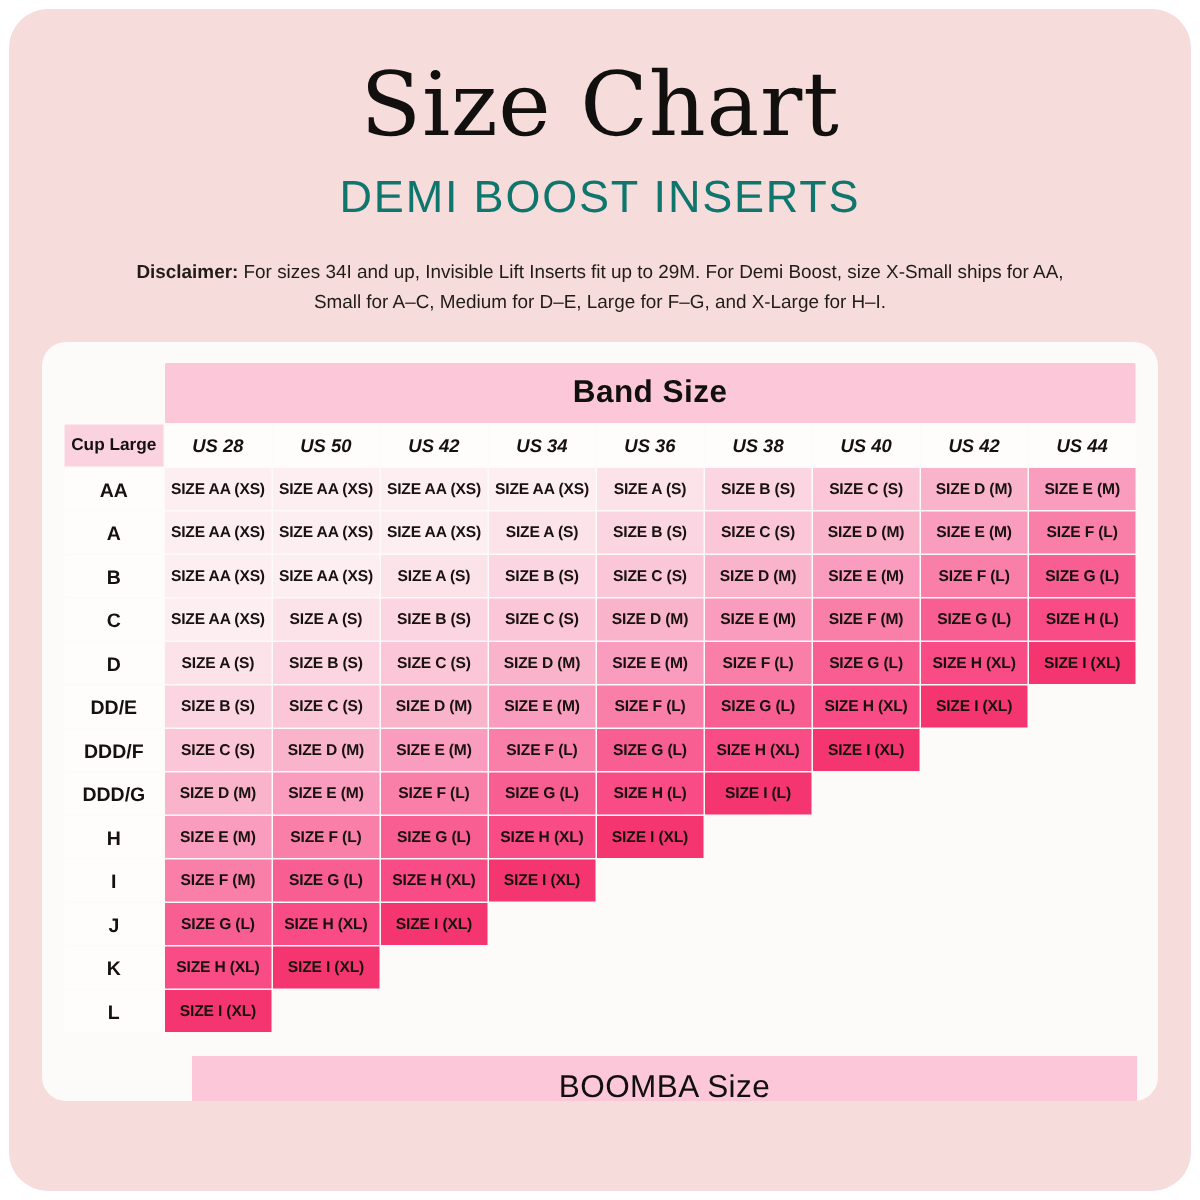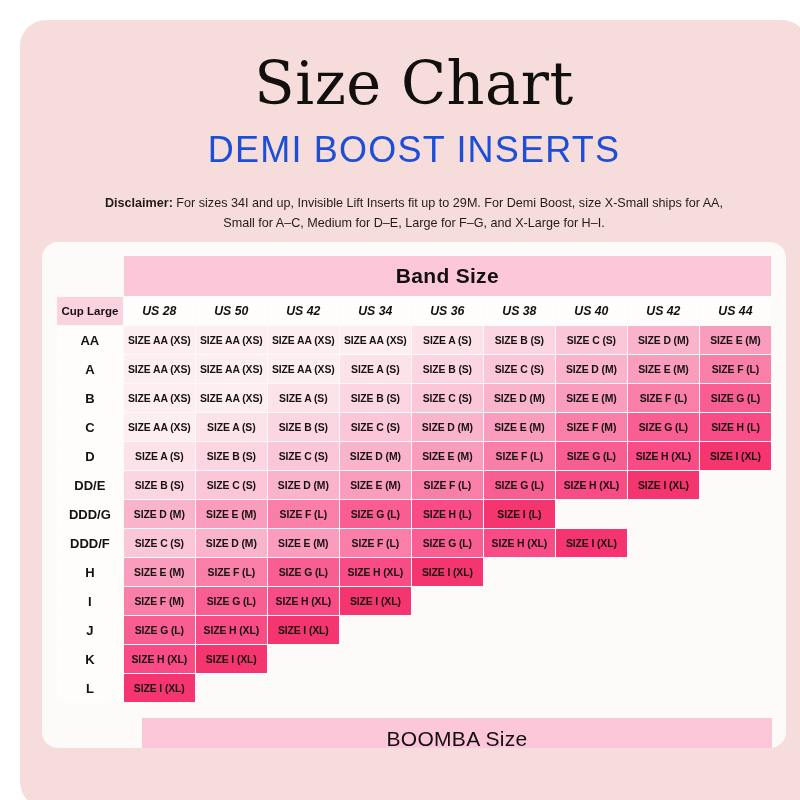--- a/index.html
+++ b/index.html
@@ -13,21 +13,21 @@
   body {
     background: #ffffff;
     font-family: "Liberation Sans", sans-serif;
   }
 
   .page {
     position: relative;
     width: 800px;
     height: 800px;
     background: #ffffff;
-    padding: 20px;
+    padding: 6px;
   }
 
   .pink-panel {
     position: relative;
     width: 788px;
     height: 788px;
     background: #f6dcdb;
     border-radius: 26px;
     overflow: hidden;
   }
@@ -43,24 +43,24 @@
     font-size: 59px;
     line-height: 1.0;
     font-weight: 400;
     letter-spacing: 0.5px;
     color: #12100f;
   }
 
   .subtitle {
     margin-top: 16px;
     font-family: "Liberation Sans", sans-serif;
-    font-size: 36px;
+    font-size: 30px;
     font-weight: 400;
     letter-spacing: 1.2px;
-    color: #1d4ed8;
+    color: #0f766e;
   }
 
   .disclaimer {
     margin: 22px auto 0 auto;
     width: 640px;
     font-size: 12.6px;
     line-height: 1.62;
     color: #211c1a;
     text-align: center;
   }
@@ -281,40 +281,40 @@
                 <td class="cell" style="background: rgb(250, 198, 216);">SIZE C (S)</td>
                 <td class="cell" style="background: rgb(249, 179, 203);">SIZE D (M)</td>
                 <td class="cell" style="background: rgb(249, 156, 189);">SIZE E (M)</td>
                 <td class="cell" style="background: rgb(249, 127, 169);">SIZE F (L)</td>
                 <td class="cell" style="background: rgb(248, 94, 146);">SIZE G (L)</td>
                 <td class="cell" style="background: rgb(249, 75, 133);">SIZE H (XL)</td>
                 <td class="cell" style="background: rgb(245, 53, 111);">SIZE I (XL)</td>
                 <td class="cell empty"></td>
               </tr>
               <tr>
+                <th class="cup-label">DDD/F</th>
+                <td class="cell" style="background: rgb(250, 198, 216);">SIZE C (S)</td>
+                <td class="cell" style="background: rgb(249, 179, 203);">SIZE D (M)</td>
+                <td class="cell" style="background: rgb(249, 156, 189);">SIZE E (M)</td>
+                <td class="cell" style="background: rgb(249, 127, 169);">SIZE F (L)</td>
+                <td class="cell" style="background: rgb(248, 94, 146);">SIZE G (L)</td>
+                <td class="cell" style="background: rgb(249, 75, 133);">SIZE H (XL)</td>
+                <td class="cell" style="background: rgb(245, 53, 111);">SIZE I (XL)</td>
+                <td class="cell empty"></td>
+                <td class="cell empty"></td>
+              </tr>
+              <tr>
                 <th class="cup-label">DDD/G</th>
                 <td class="cell" style="background: rgb(249, 179, 203);">SIZE D (M)</td>
                 <td class="cell" style="background: rgb(249, 156, 189);">SIZE E (M)</td>
                 <td class="cell" style="background: rgb(249, 127, 169);">SIZE F (L)</td>
                 <td class="cell" style="background: rgb(248, 94, 146);">SIZE G (L)</td>
                 <td class="cell" style="background: rgb(249, 75, 133);">SIZE H (L)</td>
                 <td class="cell" style="background: rgb(245, 53, 111);">SIZE I (L)</td>
                 <td class="cell empty"></td>
-                <td class="cell empty"></td>
-                <td class="cell empty"></td>
-              </tr>
-              <tr>
-                <th class="cup-label">DDD/F</th>
-                <td class="cell" style="background: rgb(250, 198, 216);">SIZE C (S)</td>
-                <td class="cell" style="background: rgb(249, 179, 203);">SIZE D (M)</td>
-                <td class="cell" style="background: rgb(249, 156, 189);">SIZE E (M)</td>
-                <td class="cell" style="background: rgb(249, 127, 169);">SIZE F (L)</td>
-                <td class="cell" style="background: rgb(248, 94, 146);">SIZE G (L)</td>
-                <td class="cell" style="background: rgb(249, 75, 133);">SIZE H (XL)</td>
-                <td class="cell" style="background: rgb(245, 53, 111);">SIZE I (XL)</td>
                 <td class="cell empty"></td>
                 <td class="cell empty"></td>
               </tr>
               <tr>
                 <th class="cup-label">H</th>
                 <td class="cell" style="background: rgb(249, 156, 189);">SIZE E (M)</td>
                 <td class="cell" style="background: rgb(249, 127, 169);">SIZE F (L)</td>
                 <td class="cell" style="background: rgb(248, 94, 146);">SIZE G (L)</td>
                 <td class="cell" style="background: rgb(249, 75, 133);">SIZE H (XL)</td>
                 <td class="cell" style="background: rgb(245, 53, 111);">SIZE I (XL)</td>

